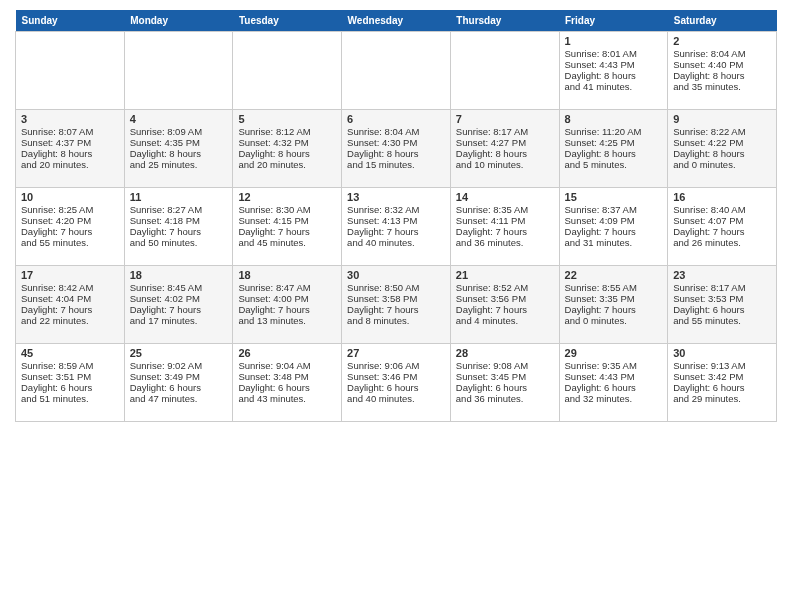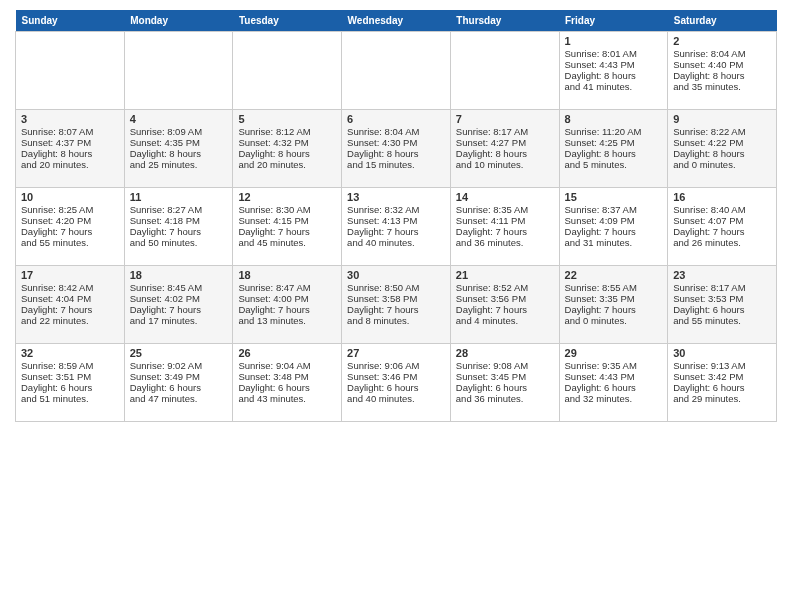--- a/index.html
+++ b/index.html
@@ -268,21 +268,21 @@
           <td>
             <span class="day-number">23</span>
             <div>Sunrise: 8:17 AM</div>
             <div>Sunset: 3:53 PM</div>
             <div>Daylight: 6 hours</div>
             <div>and 55 minutes.</div>
           </td>
         </tr>
         <tr>
           <td>
-            <span class="day-number">32</span>
+            <span class="day-number">45</span>
             <div>Sunrise: 8:59 AM</div>
             <div>Sunset: 3:51 PM</div>
             <div>Daylight: 6 hours</div>
             <div>and 51 minutes.</div>
           </td>
           <td>
             <span class="day-number">25</span>
             <div>Sunrise: 9:02 AM</div>
             <div>Sunset: 3:49 PM</div>
             <div>Daylight: 6 hours</div>

